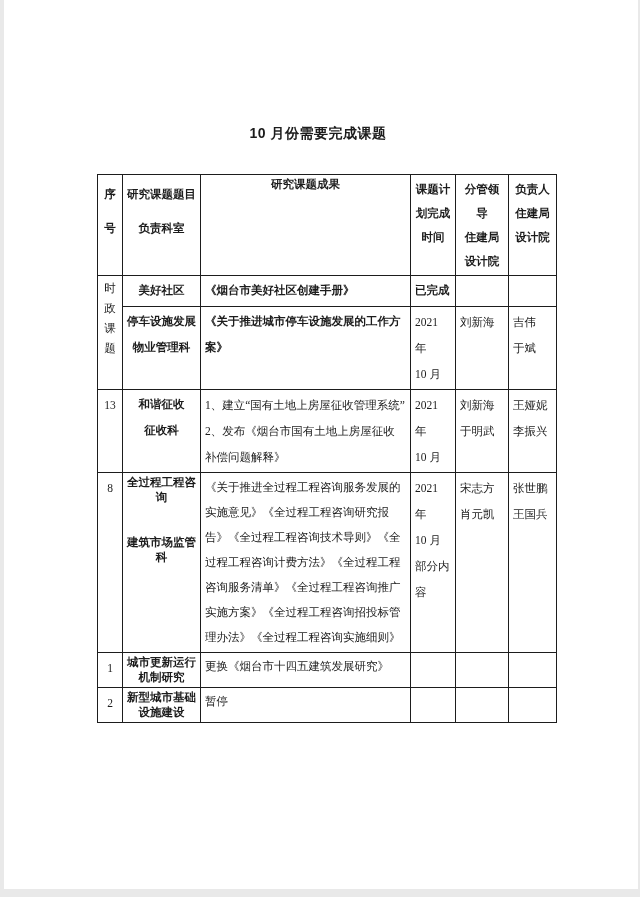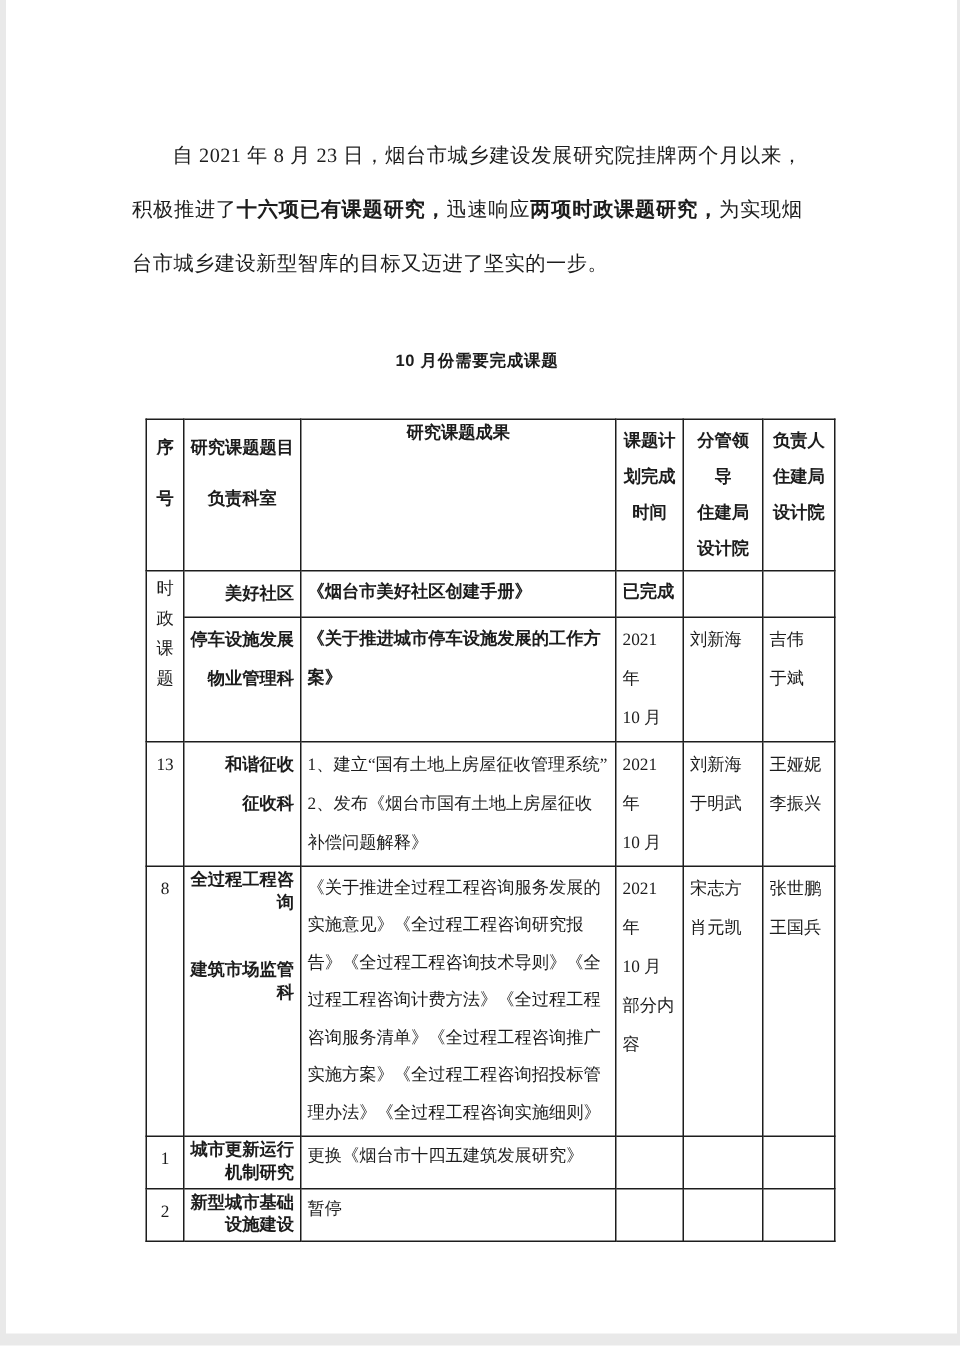--- a/index.html
+++ b/index.html
@@ -45,21 +45,21 @@
     letter-spacing:1px;
     color:#262626;
   }
   
   .subtitle{
     margin-top:39px;
     width:460px;
     text-align:center;
     font-family:"Liberation Sans","DejaVu Sans",sans-serif;
     font-weight:bold;
-    font-size:11px;
+    font-size:14px;
     letter-spacing:0.5px;
   }
   
   table.progress{
     margin:31px 0 0 9px;
     border-collapse:collapse;
     table-layout:fixed;
     width:459px;
     font-size:11.5px;
   }
@@ -87,39 +87,38 @@
   tr.h-r8{height:152px;}
   tr.h-small{height:30px;}
   td{line-height:26px;}
   td.cidx{text-align:center;}
   td.vert{
     text-align:center;
     vertical-align:middle;
     line-height:20px;
   }
   td.topic{
-    font-family:Liberation Serif, serif;
-    font-weight:bold;
-    text-align:right;
+    font-family:Liberation Mono, monospace;
+    font-weight:bold;
+    text-align:center;
   }
   td.tight{line-height:15px;padding-top:3px;}
   td.res{padding-left:8px;text-align:left;}
   td.bold-cell{
     font-family:Liberation Mono, monospace;
     font-weight:bold;
   }
   td.small-col{padding-left:5px;}
 </style>
 </head>
 <body>
 
 <div class="page">
   <div class="content">
 
-    <p class="para"><span>自 2021 年 8 月 23 日，烟台市城乡建设发展研究院挂牌两个月以来，积极推进了</span><span class="b">十六项已有课题研究，</span><span>迅速响应</span><span class="b">两项时政课题研究，</span><span>为实现烟台市城乡建设新型智库的目标又迈进了坚实的一步。</span></p>
 
 
     <div class="subtitle">10 月份需要完成课题</div>
 
     <table class="progress">
       <colgroup>
         <col style="width:25px">
         <col style="width:78px">
         <col style="width:210px">
         <col style="width:45px">

